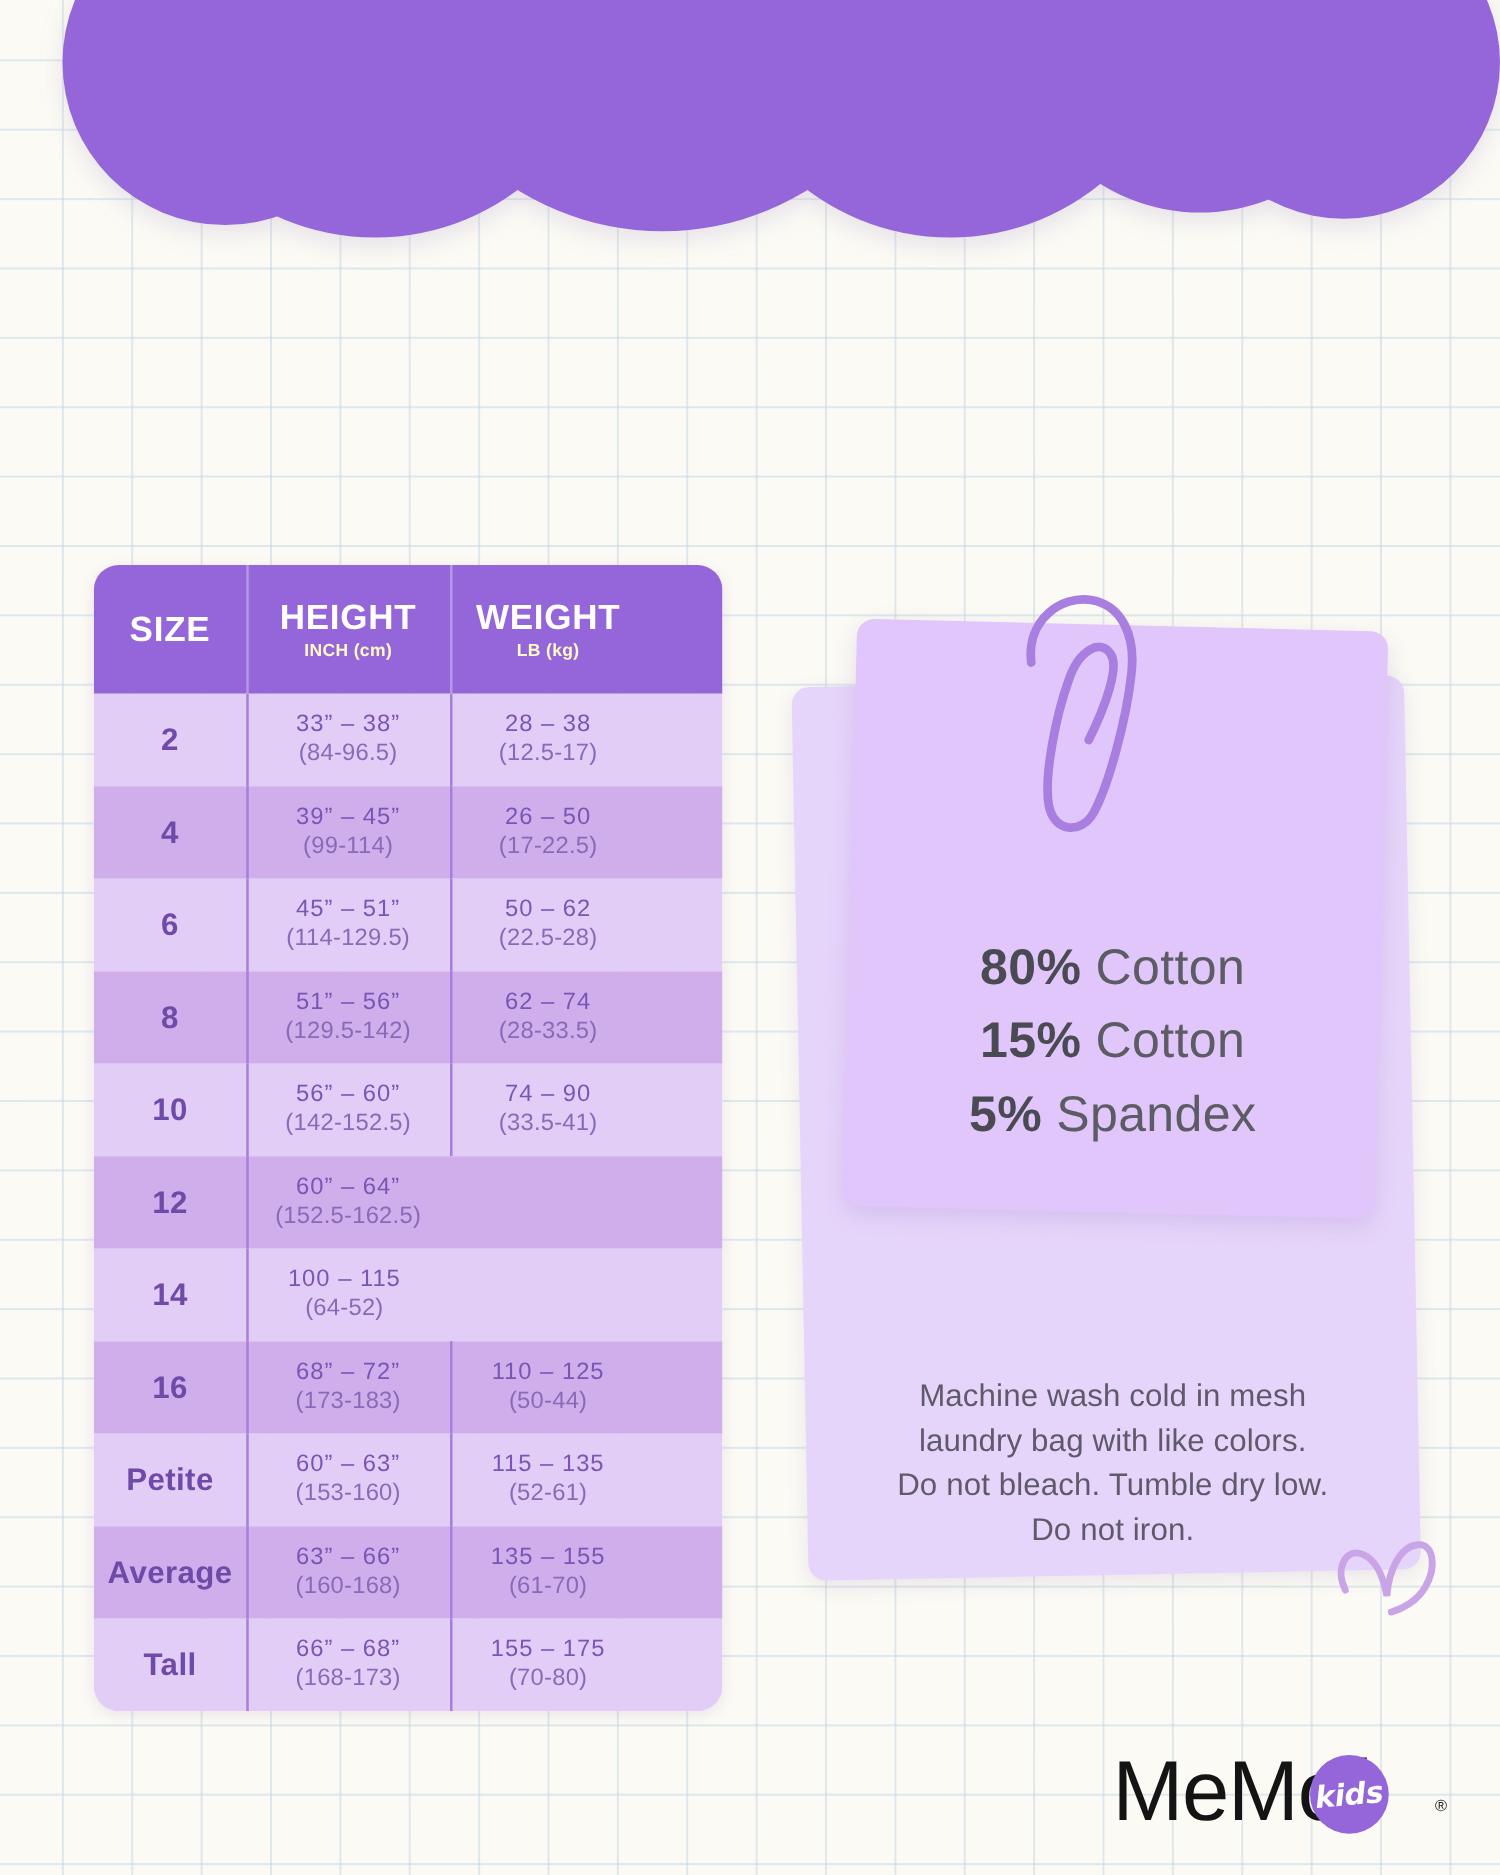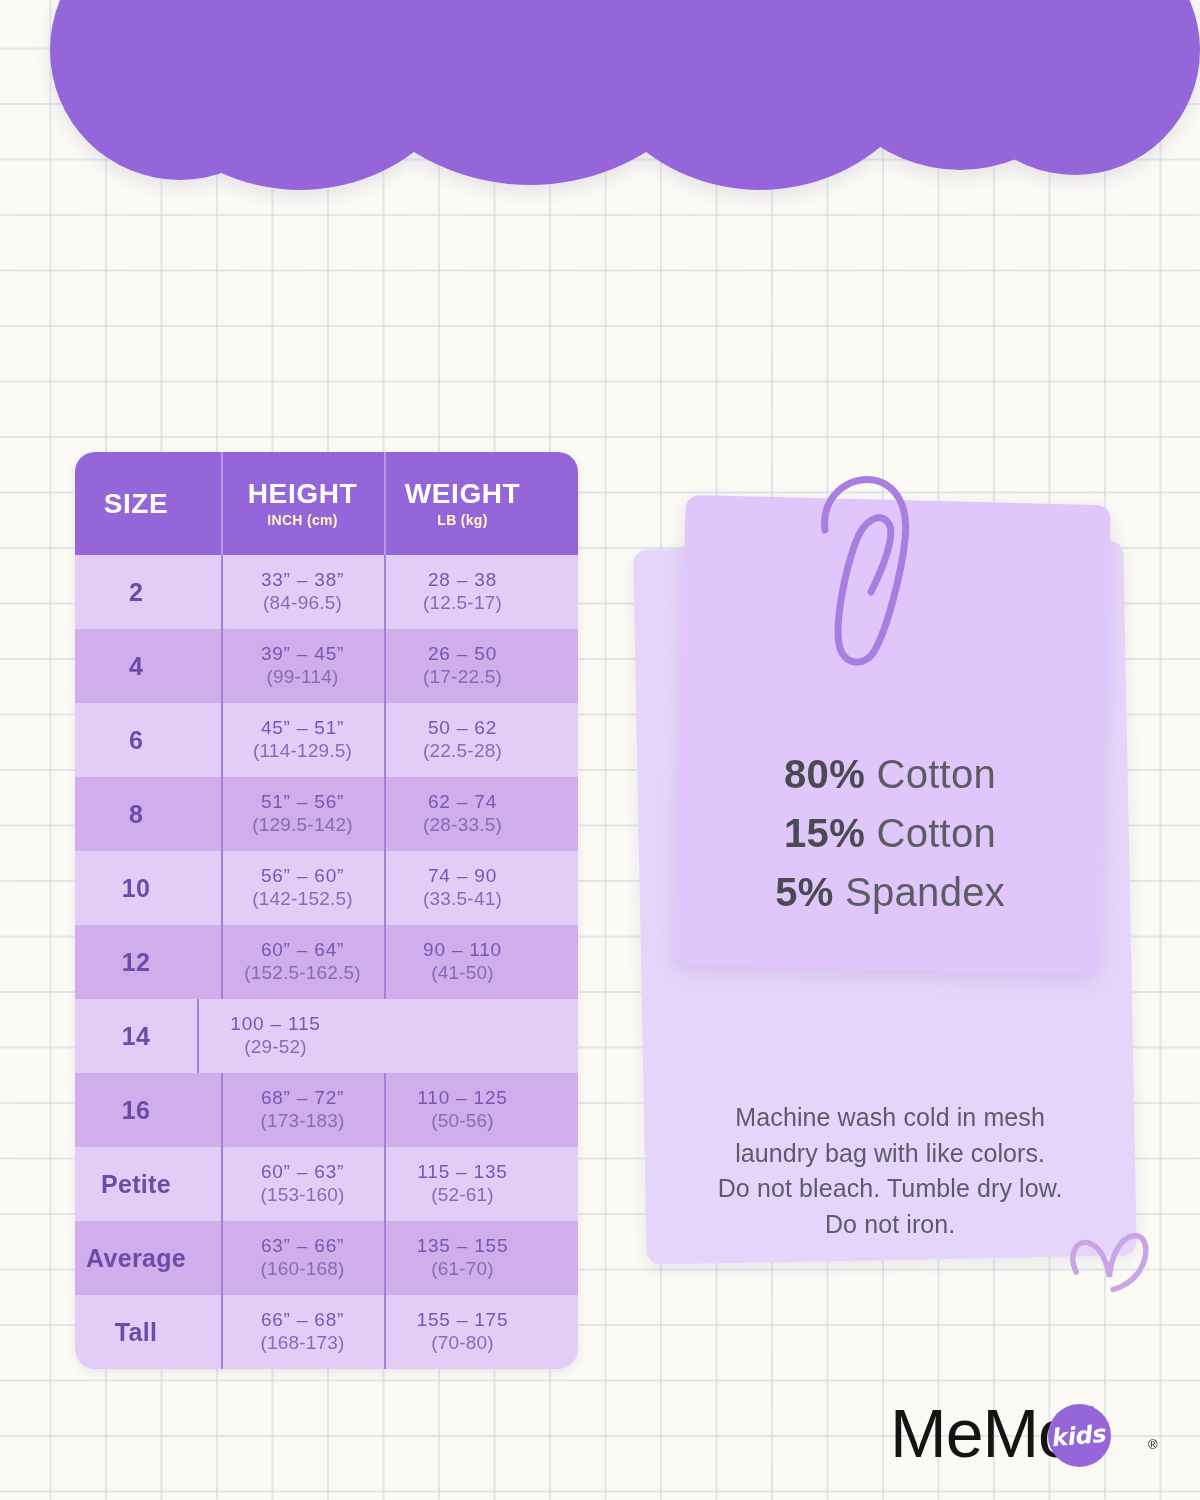--- a/index.html
+++ b/index.html
@@ -49,21 +49,21 @@
   .tcell {
     display:flex;
     flex-direction:column;
     align-items:center;
     justify-content:center;
     position:relative;
     text-align:center;
     padding:2px 4px;
   }
   .c-size   { width:122px; }
-  .c-height { width:163px;margin-left:24px; }
+  .c-height { width:163px; }
   .c-weight { width:157px; }
 
   
   .c-height::before, .c-weight::before {
     content:"";
     position:absolute;
     left:0; top:0; bottom:0;
     width:2px;
     background:#a67fdd;
   }
@@ -327,45 +327,41 @@
           </div>
         </div>
         <div class="trow tbody-row dark">
           <div class="tcell c-size">
             <span class="cell-size">12</span>
           </div>
           <div class="tcell c-height">
             <span class="cell-main">60” – 64”</span>
             <span class="cell-sub">(152.5-162.5)</span>
           </div>
-          <div class="tcell c-weight">
-            <span class="cell-main">90 – 110</span>
-            <span class="cell-sub">(41-50)</span>
-          </div>
         </div>
         <div class="trow tbody-row light">
           <div class="tcell c-size">
             <span class="cell-size">14</span>
           </div>
           <div class="tcell c-weight">
             <span class="cell-main">100 – 115</span>
-            <span class="cell-sub">(29-52)</span>
+            <span class="cell-sub">(64-52)</span>
           </div>
         </div>
         <div class="trow tbody-row dark">
           <div class="tcell c-size">
             <span class="cell-size">16</span>
           </div>
           <div class="tcell c-height">
             <span class="cell-main">68” – 72”</span>
             <span class="cell-sub">(173-183)</span>
           </div>
           <div class="tcell c-weight">
             <span class="cell-main">110 – 125</span>
-            <span class="cell-sub">(50-56)</span>
+            <span class="cell-sub">(50-44)</span>
           </div>
         </div>
         <div class="trow tbody-row light">
           <div class="tcell c-size">
             <span class="cell-size">Petite</span>
           </div>
           <div class="tcell c-height">
             <span class="cell-main">60” – 63”</span>
             <span class="cell-sub">(153-160)</span>
           </div>

